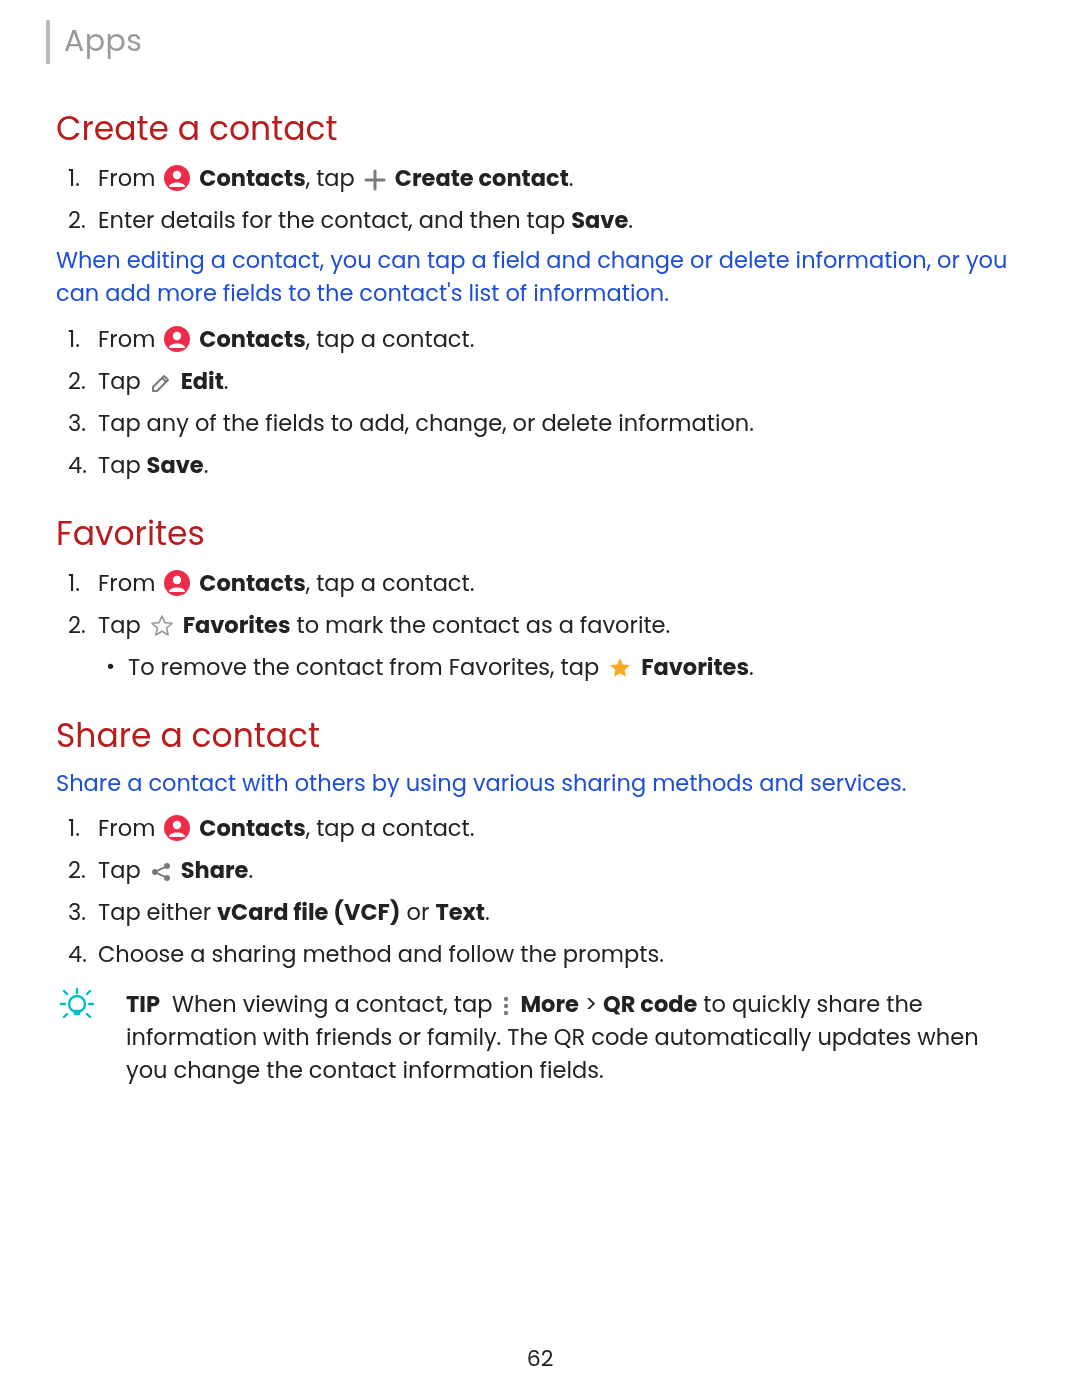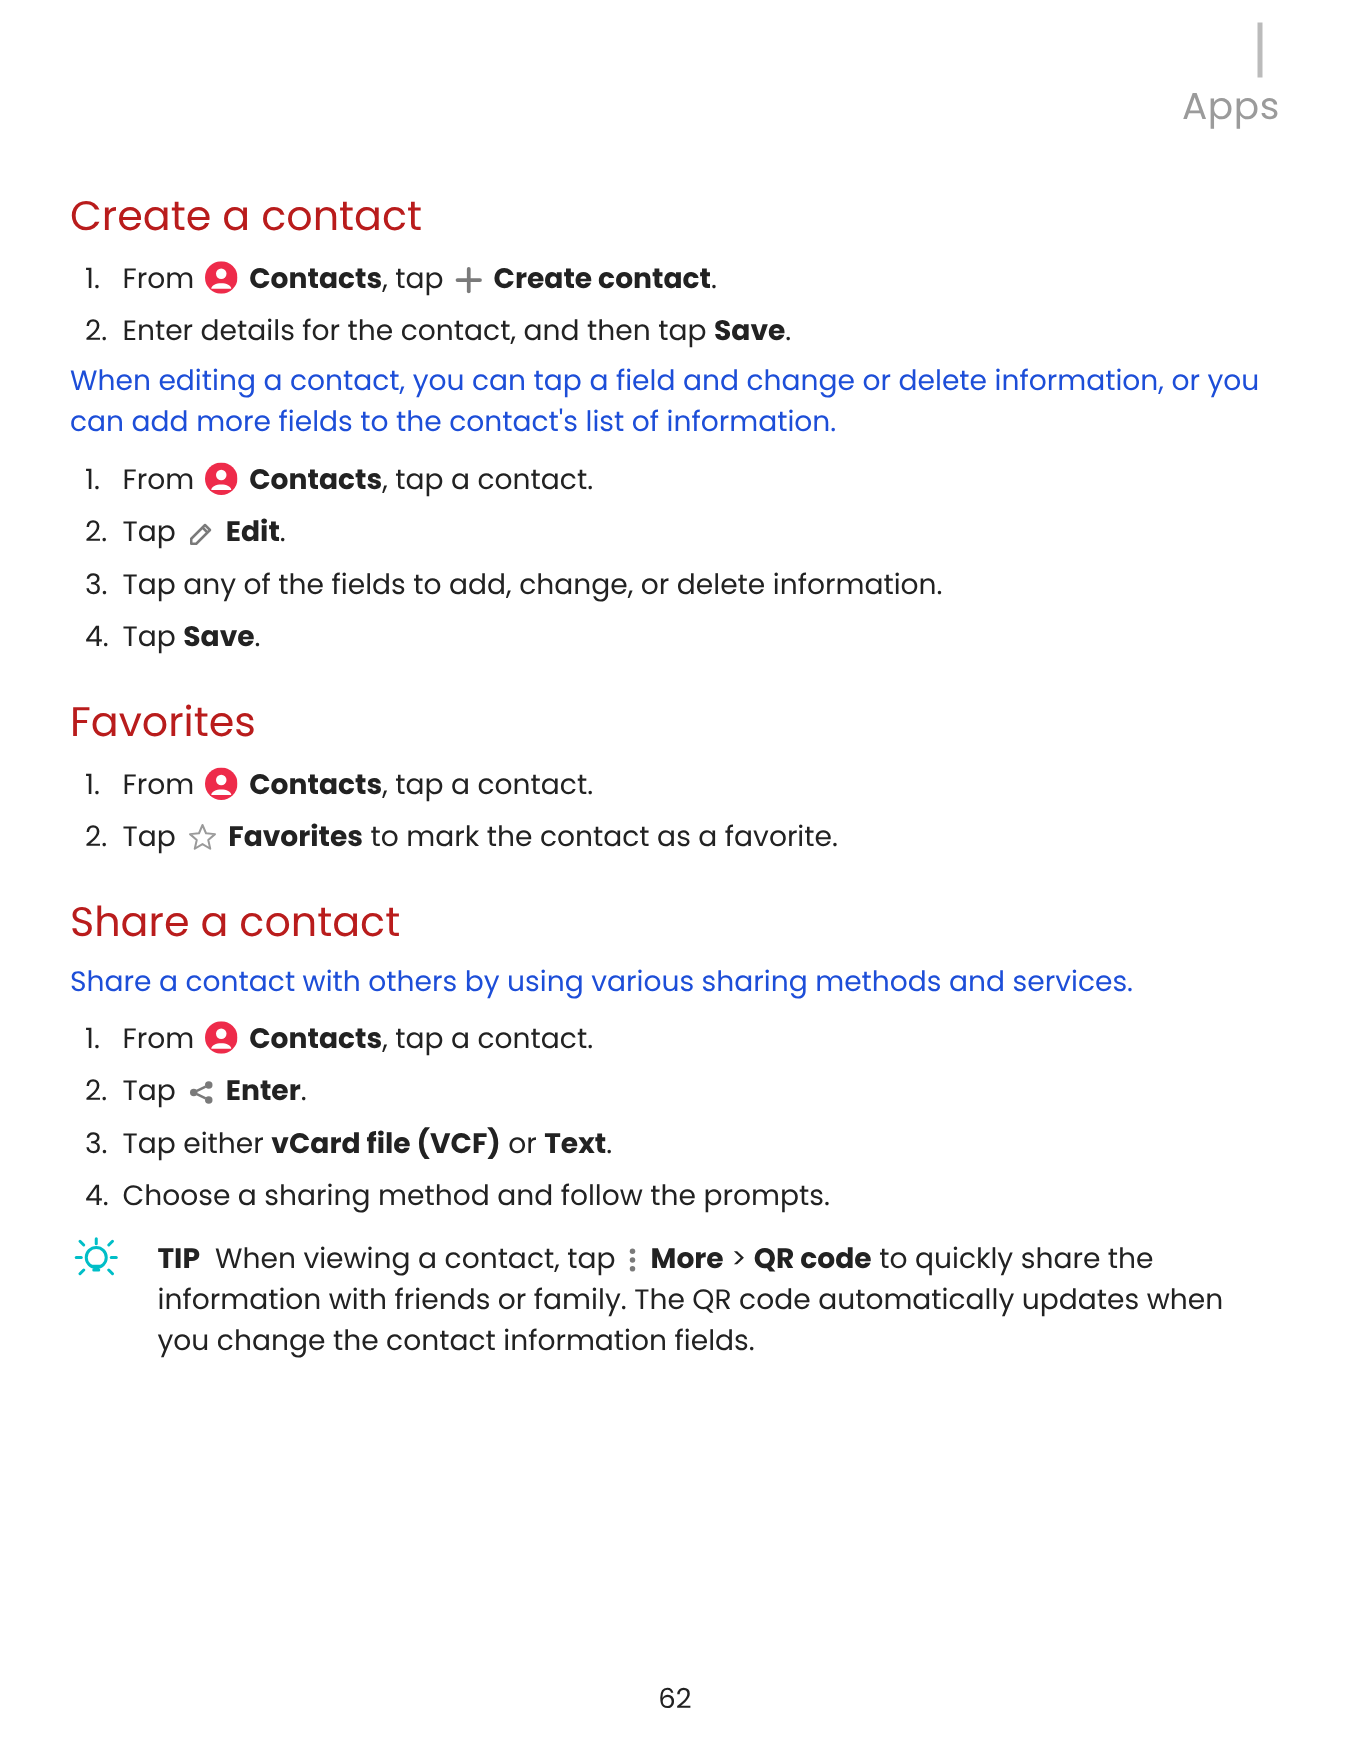--- a/index.html
+++ b/index.html
@@ -14,21 +14,20 @@
     box-sizing: border-box;
     width: 1080px;
     min-height: 1397px;
     padding: 18px 56px 30px 56px;
     position: relative;
   }
   .running-head {
     display: flex;
     align-items: flex-end;
     margin-bottom: 40px;
-    flex-direction: column;
   }
   .rh-rule {
     width: 4px;
     height: 44px;
     background: #bbb;
     margin-right: 14px;
     margin-left: -10px;
   }
   .rh-text {
     font-size: 30px;
@@ -171,41 +170,48 @@
       <span>From </span><span class="icon"><svg width="26" height="26" viewBox="0 0 26 26">
             <circle cx="13" cy="13" r="13" fill="#ee2b4a"></circle>
             <circle cx="13" cy="10" r="4.2" fill="#fff"></circle>
             <path d="M5 22 C5 16, 21 16, 21 22" fill="#fff"></path>
           </svg></span> <span class="bold">Contacts</span><span>, tap a contact.</span>
     </li>
     <li>
       <span>Tap </span><span class="icon"><svg width="24" height="24" viewBox="0 0 24 24">
             <path d="M12 2 L14.8 8.6 L22 9.3 L16.6 14 L18.2 21 L12 17.3 L5.8 21 L7.4 14 L2 9.3 L9.2 8.6 Z" fill="none" stroke="#9a9a9a" stroke-width="1.6" stroke-linejoin="round"></path>
           </svg></span> <span class="bold">Favorites</span><span> to mark the contact as a favorite.</span>
+      <ul class="sub">
+        <li>
+          <span>To remove the contact from Favorites, tap </span><span class="icon"><svg width="24" height="24" viewBox="0 0 24 24">
+                <path d="M12 2 L14.8 8.6 L22 9.3 L16.6 14 L18.2 21 L12 17.3 L5.8 21 L7.4 14 L2 9.3 L9.2 8.6 Z" fill="#f9a825"></path>
+              </svg></span> <span class="bold">Favorites</span><span>.</span>
+        </li>
+      </ul>
     </li>
   </ol>
 
   <h2 class="section">Share a contact</h2>
   <p class="body">Share a contact with others by using various sharing methods and services.</p>
   <ol class="steps">
     <li>
       <span>From </span><span class="icon"><svg width="26" height="26" viewBox="0 0 26 26">
             <circle cx="13" cy="13" r="13" fill="#ee2b4a"></circle>
             <circle cx="13" cy="10" r="4.2" fill="#fff"></circle>
             <path d="M5 22 C5 16, 21 16, 21 22" fill="#fff"></path>
           </svg></span> <span class="bold">Contacts</span><span>, tap a contact.</span>
     </li>
     <li>
       <span>Tap </span><span class="icon"><svg width="22" height="22" viewBox="0 0 22 22">
             <circle cx="17" cy="5" r="3" fill="#7a7a7a"></circle>
             <circle cx="5" cy="11" r="3" fill="#7a7a7a"></circle>
             <circle cx="17" cy="17" r="3" fill="#7a7a7a"></circle>
             <line x1="7.5" y1="9.7" x2="14.5" y2="6.3" stroke="#7a7a7a" stroke-width="2"></line>
             <line x1="7.5" y1="12.3" x2="14.5" y2="15.7" stroke="#7a7a7a" stroke-width="2"></line>
-          </svg></span> <span class="bold">Enter</span><span>.</span>
+          </svg></span> <span class="bold">Share</span><span>.</span>
     </li>
     <li>
       <span>Tap either </span><span class="bold">vCard file (VCF)</span><span> or </span><span class="bold">Text</span><span>.</span>
     </li>
     <li>Choose a sharing method and follow the prompts.</li>
   </ol>
 
   <div class="tipbox">
     <span class="bulb icon">
       <svg width="36" height="36" viewBox="0 0 36 36">

